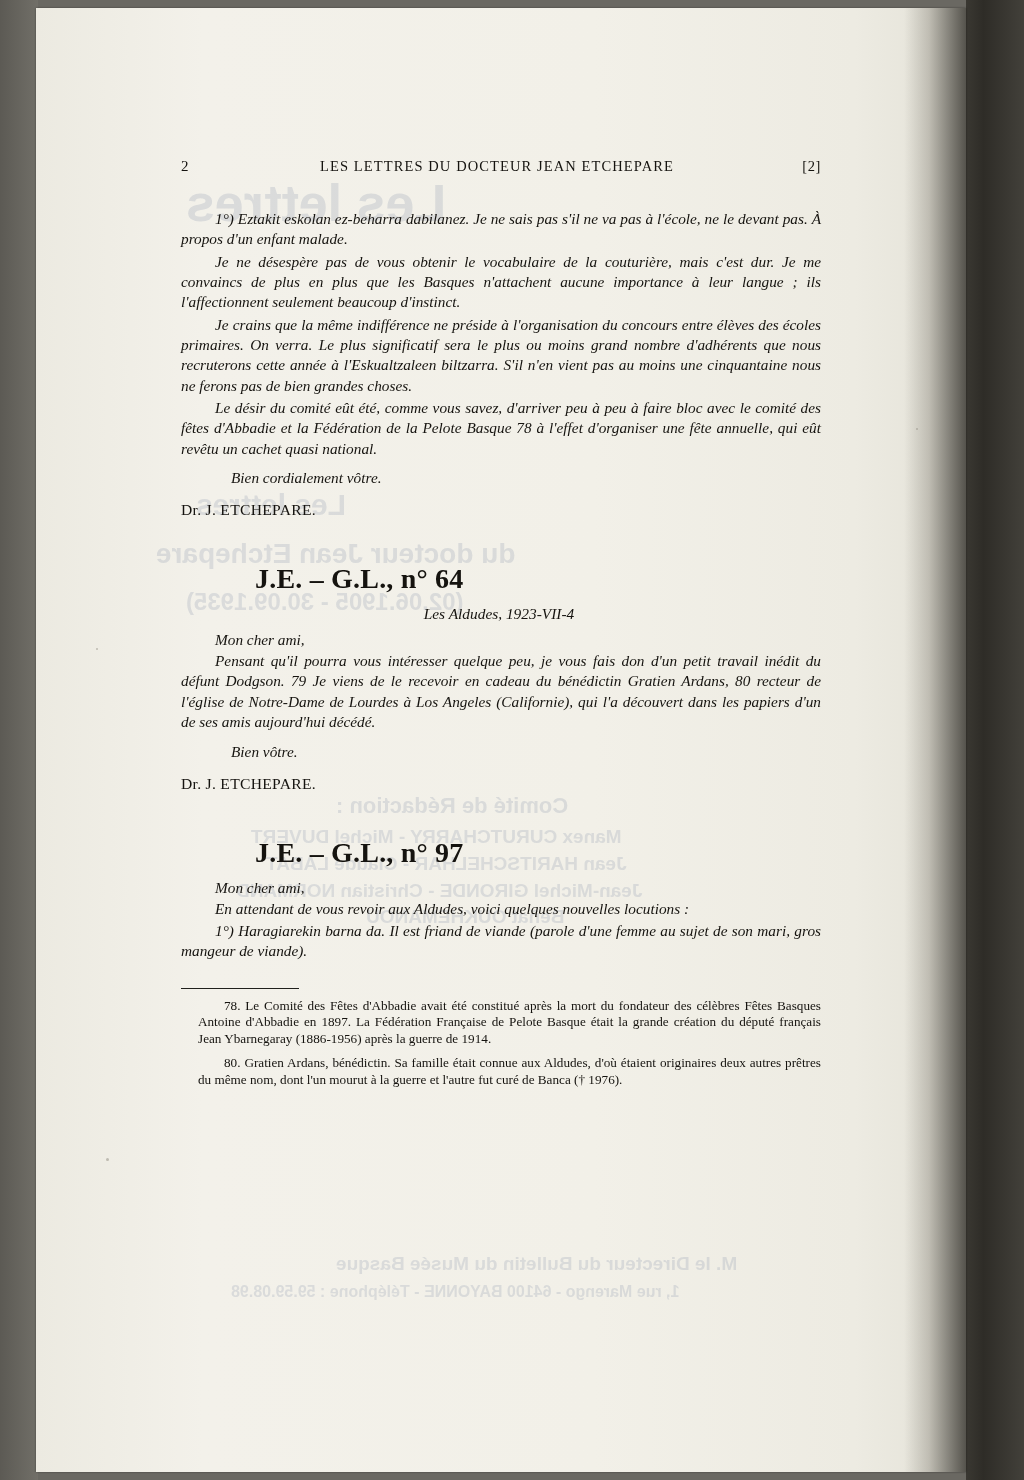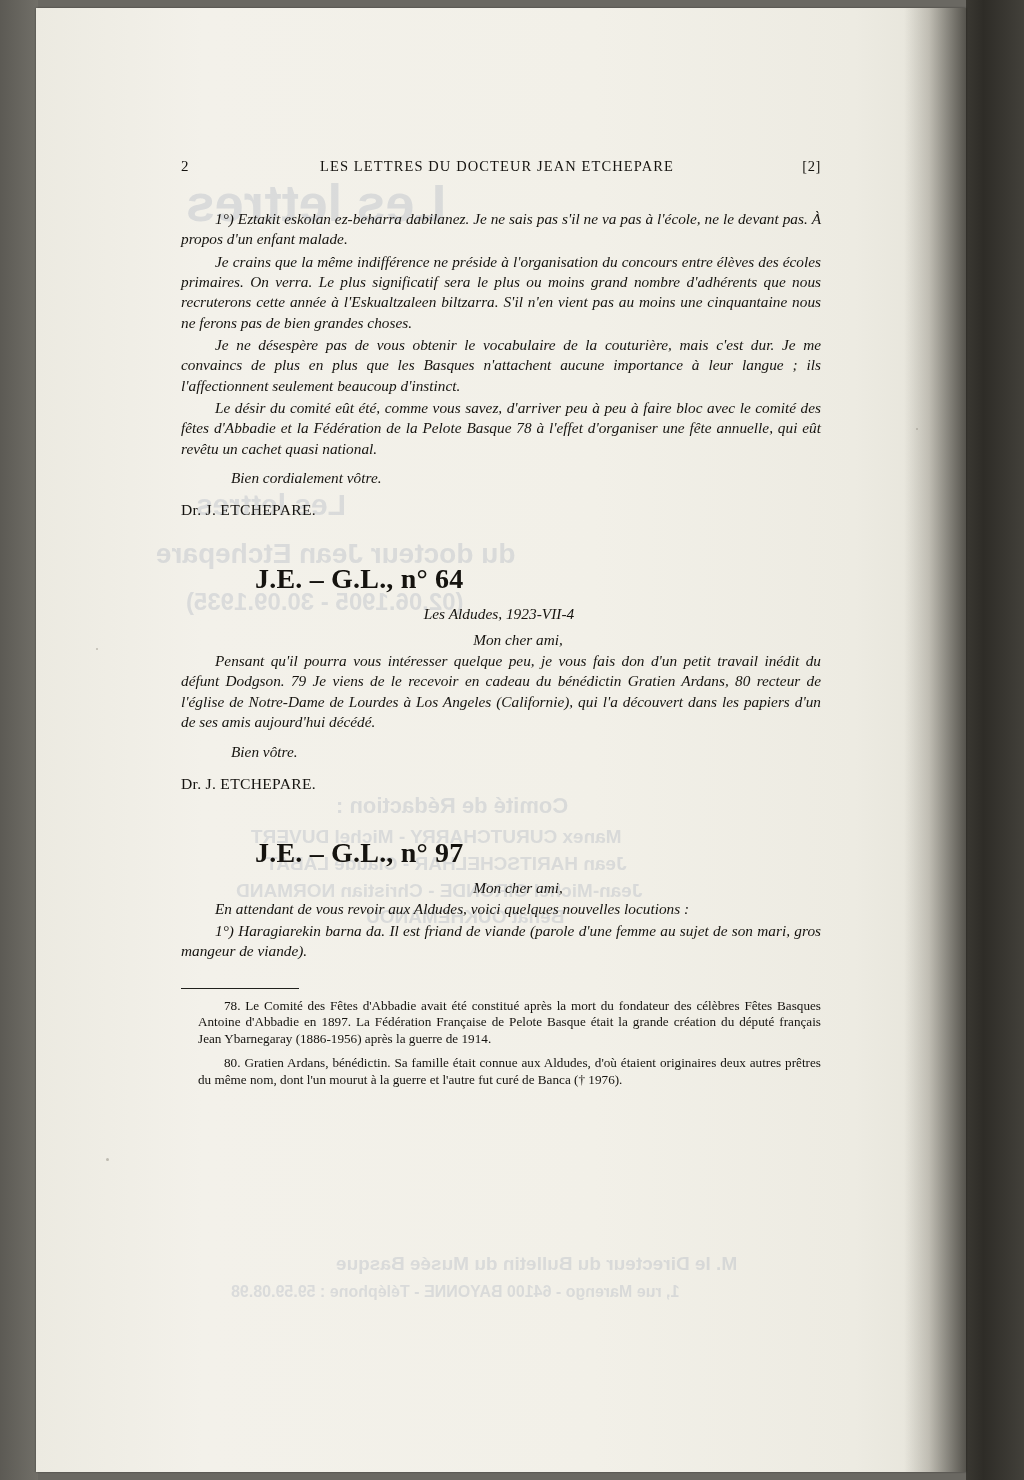--- a/index.html
+++ b/index.html
@@ -127,21 +127,20 @@
   .dateline {
     text-align: center;
     font-style: italic;
     font-size: 15.4px;
     margin: 0 4px 8px 0;
   }
   .salut {
     font-style: italic;
     font-size: 15.3px;
     margin: 0 0 2px 34px;
-    text-align: center;
   }
   .notes {
     margin-top: 26px;
     font-style: normal;
   }
   .notes-rule {
     width: 118px;
     height: 1px;
     background: #20201c;
     margin-bottom: 9px;
@@ -188,22 +187,22 @@
     <div id="content">
 
       <div class="runhead">
         <span class="folio-left">2</span>
         <span class="title">LES LETTRES DU DOCTEUR JEAN ETCHEPARE</span>
         <span class="folio-right">[2]</span>
       </div>
 
       <section>
         <p class="body">1°) Eztakit eskolan ez-beharra dabilanez. Je ne sais pas s'il ne va pas à l'école, ne le devant pas. À propos d'un enfant malade.</p>
+        <p class="body">Je ne désespère pas de vous obtenir le vocabulaire de la couturière, mais c'est dur. Je me convaincs de plus en plus que les Basques n'attachent aucune importance à leur langue ; ils l'affectionnent seulement beaucoup d'instinct.</p>
         <p class="body">Je crains que la même indifférence ne préside à l'organisation du concours entre élèves des écoles primaires. On verra. Le plus significatif sera le plus ou moins grand nombre d'adhérents que nous recruterons cette année à l'Eskualtzaleen biltzarra. S'il n'en vient pas au moins une cinquantaine nous ne ferons pas de bien grandes choses.</p>
-        <p class="body">Je ne désespère pas de vous obtenir le vocabulaire de la couturière, mais c'est dur. Je me convaincs de plus en plus que les Basques n'attachent aucune importance à leur langue ; ils l'affectionnent seulement beaucoup d'instinct.</p>
         <p class="body">Le désir du comité eût été, comme vous savez, d'arriver peu à peu à faire bloc avec le comité des fêtes d'Abbadie et la Fédération de la Pelote Basque 78 à l'effet d'organiser une fête annuelle, qui eût revêtu un cachet quasi national.</p>
         <p class="closing">Bien cordialement vôtre.</p>
         <p class="sig">Dr. J. ETCHEPARE.</p>
       </section>
 
       <section>
         <h2 class="letter-head">J.E. – G.L., n° 64</h2>
         <div class="dateline">Les Aldudes, 1923-VII-4</div>
         <div class="salut">Mon cher ami,</div>
         <p class="body">Pensant qu'il pourra vous intéresser quelque peu, je vous fais don d'un petit travail inédit du défunt Dodgson. 79 Je viens de le recevoir en cadeau du bénédictin Gratien Ardans, 80 recteur de l'église de Notre-Dame de Lourdes à Los Angeles (Californie), qui l'a découvert dans les papiers d'un de ses amis aujourd'hui décédé.</p>

